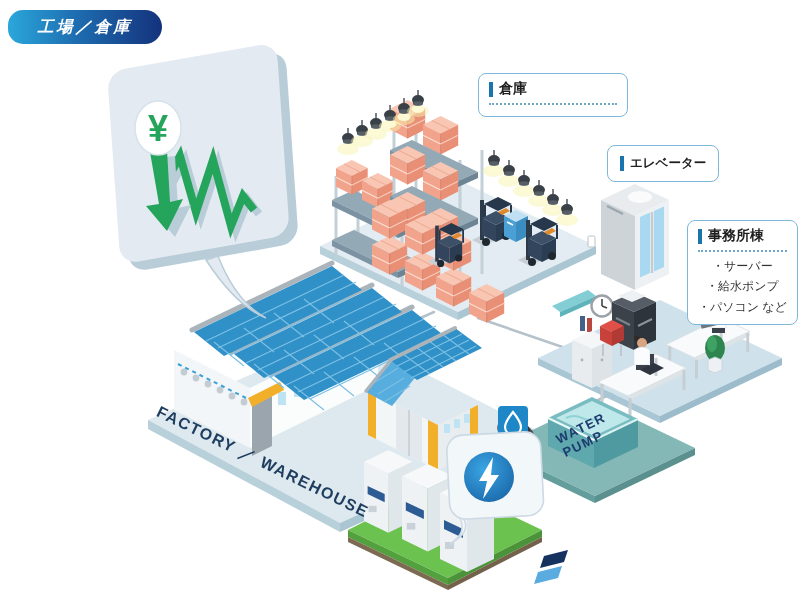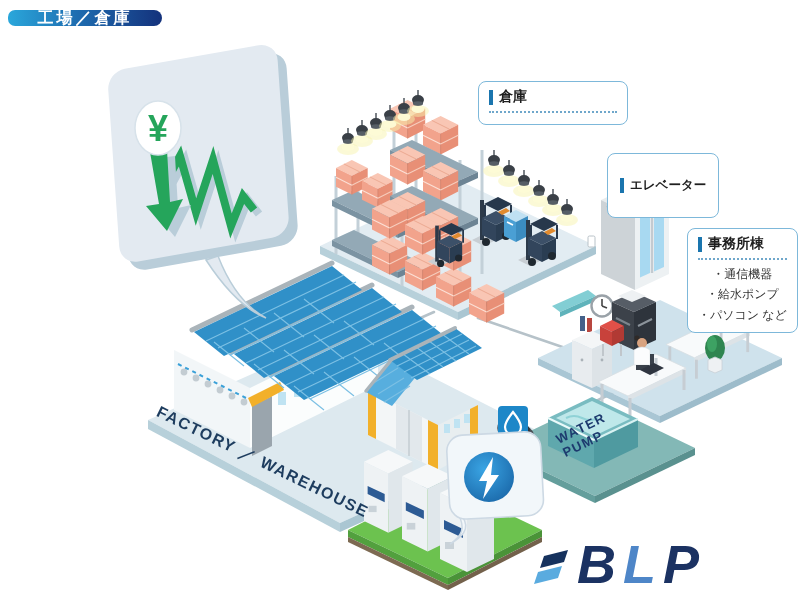--- a/index.html
+++ b/index.html
@@ -1,34 +1,34 @@
 <!DOCTYPE html>
 <html><head>
 <meta charset="utf-8">
 <style>
   html,body{margin:0;padding:0;background:#ffffff;}
   .stage{position:relative;width:800px;height:600px;background:#ffffff;overflow:hidden;
          font-family:"Liberation Sans",sans-serif;}
   .scene-svg{position:absolute;left:0;top:0;}
 
   
-  .badge{position:absolute;left:8px;top:10px;width:154px;height:16px;
+  .badge{position:absolute;left:8px;top:10px;width:154px;height:34px;
          background:linear-gradient(90deg,#2aa7db 0%,#1e6cb0 45%,#14327c 100%);
-         border-radius:15px 17px 17px 15px;display:flex;align-items:center;justify-content:center;}
+         border-radius:15px 17px 17px 15px;display:flex;align-items:center;justify-content:center;font-style:italic;}
   .badge span{color:#fff;font-family:"Liberation Serif","DejaVu Serif",serif;
               font-weight:bold;font-size:16px;letter-spacing:3px;}
 
   
   .callout{position:absolute;background:#fff;border:1.6px solid #7db8da;border-radius:8px;
-           padding:6px 10px 7px;font-family:"Liberation Serif","DejaVu Serif",serif;box-sizing:border-box;margin-top:8px;}
+           padding:6px 10px 7px;font-family:"Liberation Serif","DejaVu Serif",serif;box-sizing:border-box;}
   .callout-title{display:flex;align-items:center;gap:6px;font-weight:bold;font-size:14px;color:#1f1f1f;white-space:nowrap;}
   .accent-bar{display:inline-block;width:4px;height:15px;background:#1a75ae;flex:0 0 auto;}
   .dotted-sep{border:none;border-top:2px dotted #6fa7cb;margin:5px 0 4px;}
   .callout-item{font-size:12px;color:#333;line-height:1.7;white-space:nowrap;}
-  .callout.small{padding:23px 12px;}
+  .callout.small{padding:9px 12px;}
   .callout.small .callout-title{font-size:12.5px;font-weight:bold;}
 
   
   .floor-text{position:absolute;font-weight:bold;color:#1d3c5e;}
   .factory-text{left:162px;top:402px;font-size:16px;letter-spacing:1.5px;
                 transform:rotate(26deg);transform-origin:left top;white-space:nowrap;}
   .pump-text{left:554px;top:434px;font-size:13px;letter-spacing:1.5px;line-height:1.15;
              transform:rotate(-26deg);transform-origin:left top;color:#1d3a6e;}
 
   
@@ -443,26 +443,25 @@
       <span>エレベーター</span>
     </div>
   </div>
 
   <div class="callout" style="left:687px;top:220px;min-width:104px;text-align:center;">
     <div class="callout-title">
       <span class="accent-bar"></span>
       <span>事務所棟</span>
     </div>
     <hr class="dotted-sep">
-    <div class="callout-item">・通信機器</div>
+    <div class="callout-item">・サーバー</div>
     <div class="callout-item">・給水ポンプ</div>
     <div class="callout-item">・パソコン など</div>
   </div>
 
 
   <div class="floor-text factory-text">FACTORY ／ WAREHOUSE</div>
   <div class="floor-text pump-text">
     <div>WATER</div>
     <div>PUMP</div>
   </div>
 
-  <div class="logo-letters"><span>B</span><span class="lt-l">L</span><span>P</span></div>
 </div>
 
 </body></html>

